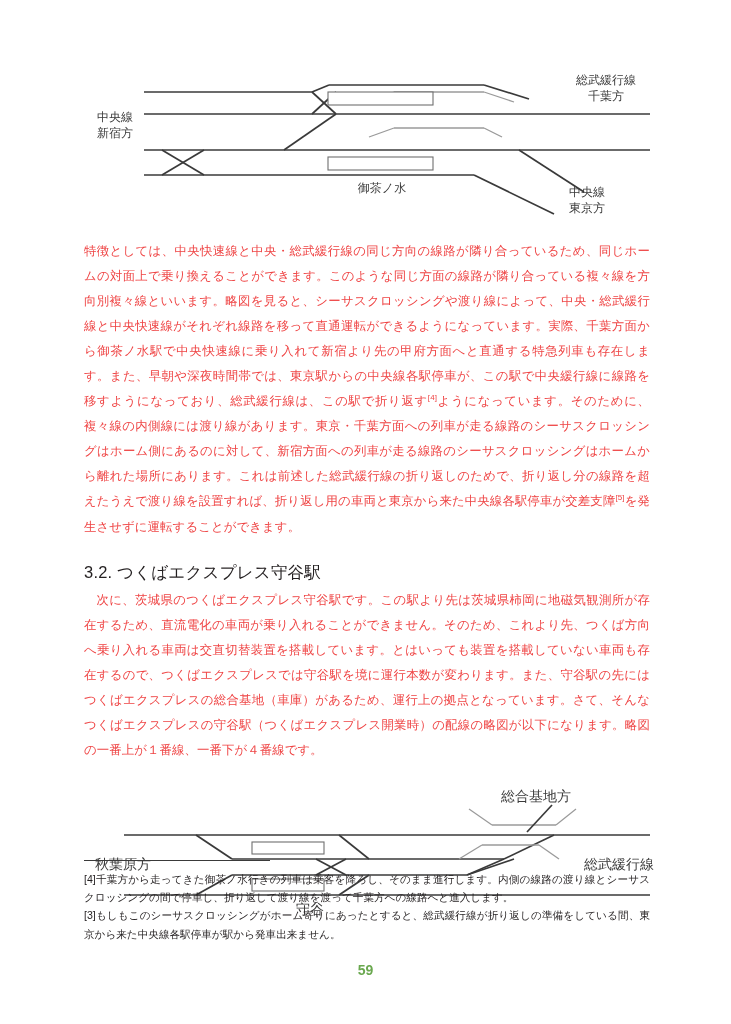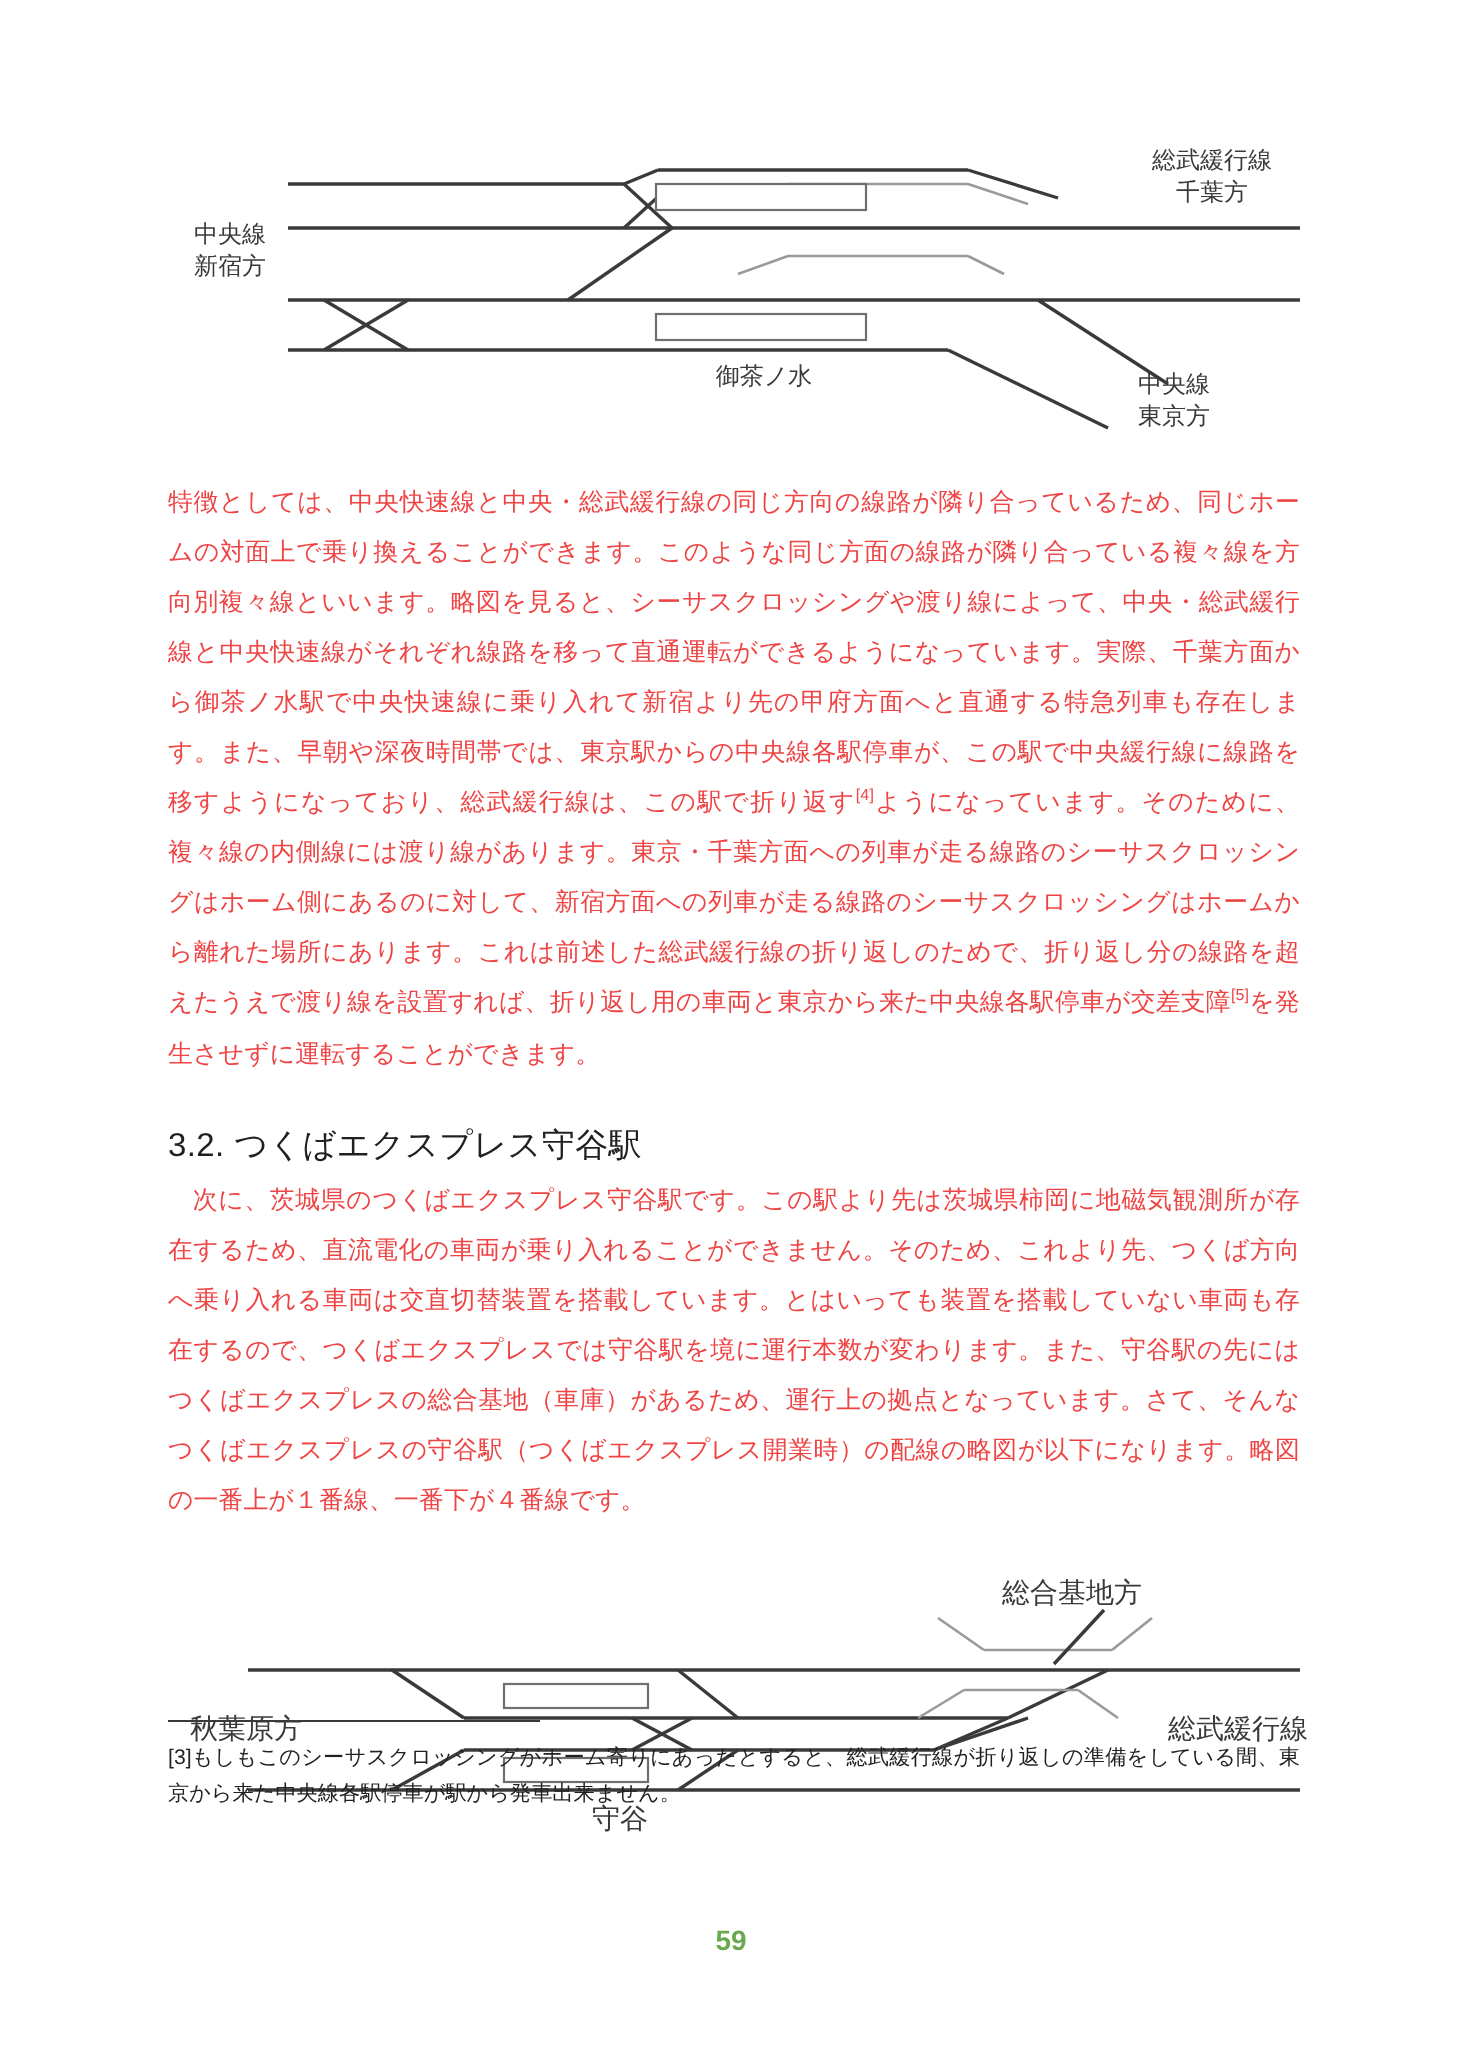--- a/index.html
+++ b/index.html
@@ -222,18 +222,19 @@
       <div class="fig-label small" style="left:0px; top:68px; width:78px;">秋葉原方</div>
       <div class="fig-label small" style="left:500px; top:68px; width:66px;">総武緩行線</div>
       <div class="fig-label small" style="left:412px; top:0px; width:80px;">総合基地方</div>
       <div class="fig-label small" style="left:168px; top:113px; width:72px;text-align:right;">守谷</div>
     </div>
 
   </div>
 
   <div class="footnote-area">
     <div class="footnote-rule"></div>
+    <p class="footnote">[4]千葉方から走ってきた御茶ノ水行きの列車は乗客を降ろし、そのまま進行します。内側の線路の渡り線とシーサスクロッシングの間で停車し、折り返して渡り線を渡って千葉方への線路へと進入します。</p>
     <p class="footnote">[3]もしもこのシーサスクロッシングがホーム寄りにあったとすると、総武緩行線が折り返しの準備をしている間、東京から来た中央線各駅停車が駅から発車出来ません。</p>
   </div>
 
   <div class="page-number" style="color: rgb(106, 168, 79);">59</div>
 
 </div>
 
 </body></html>

